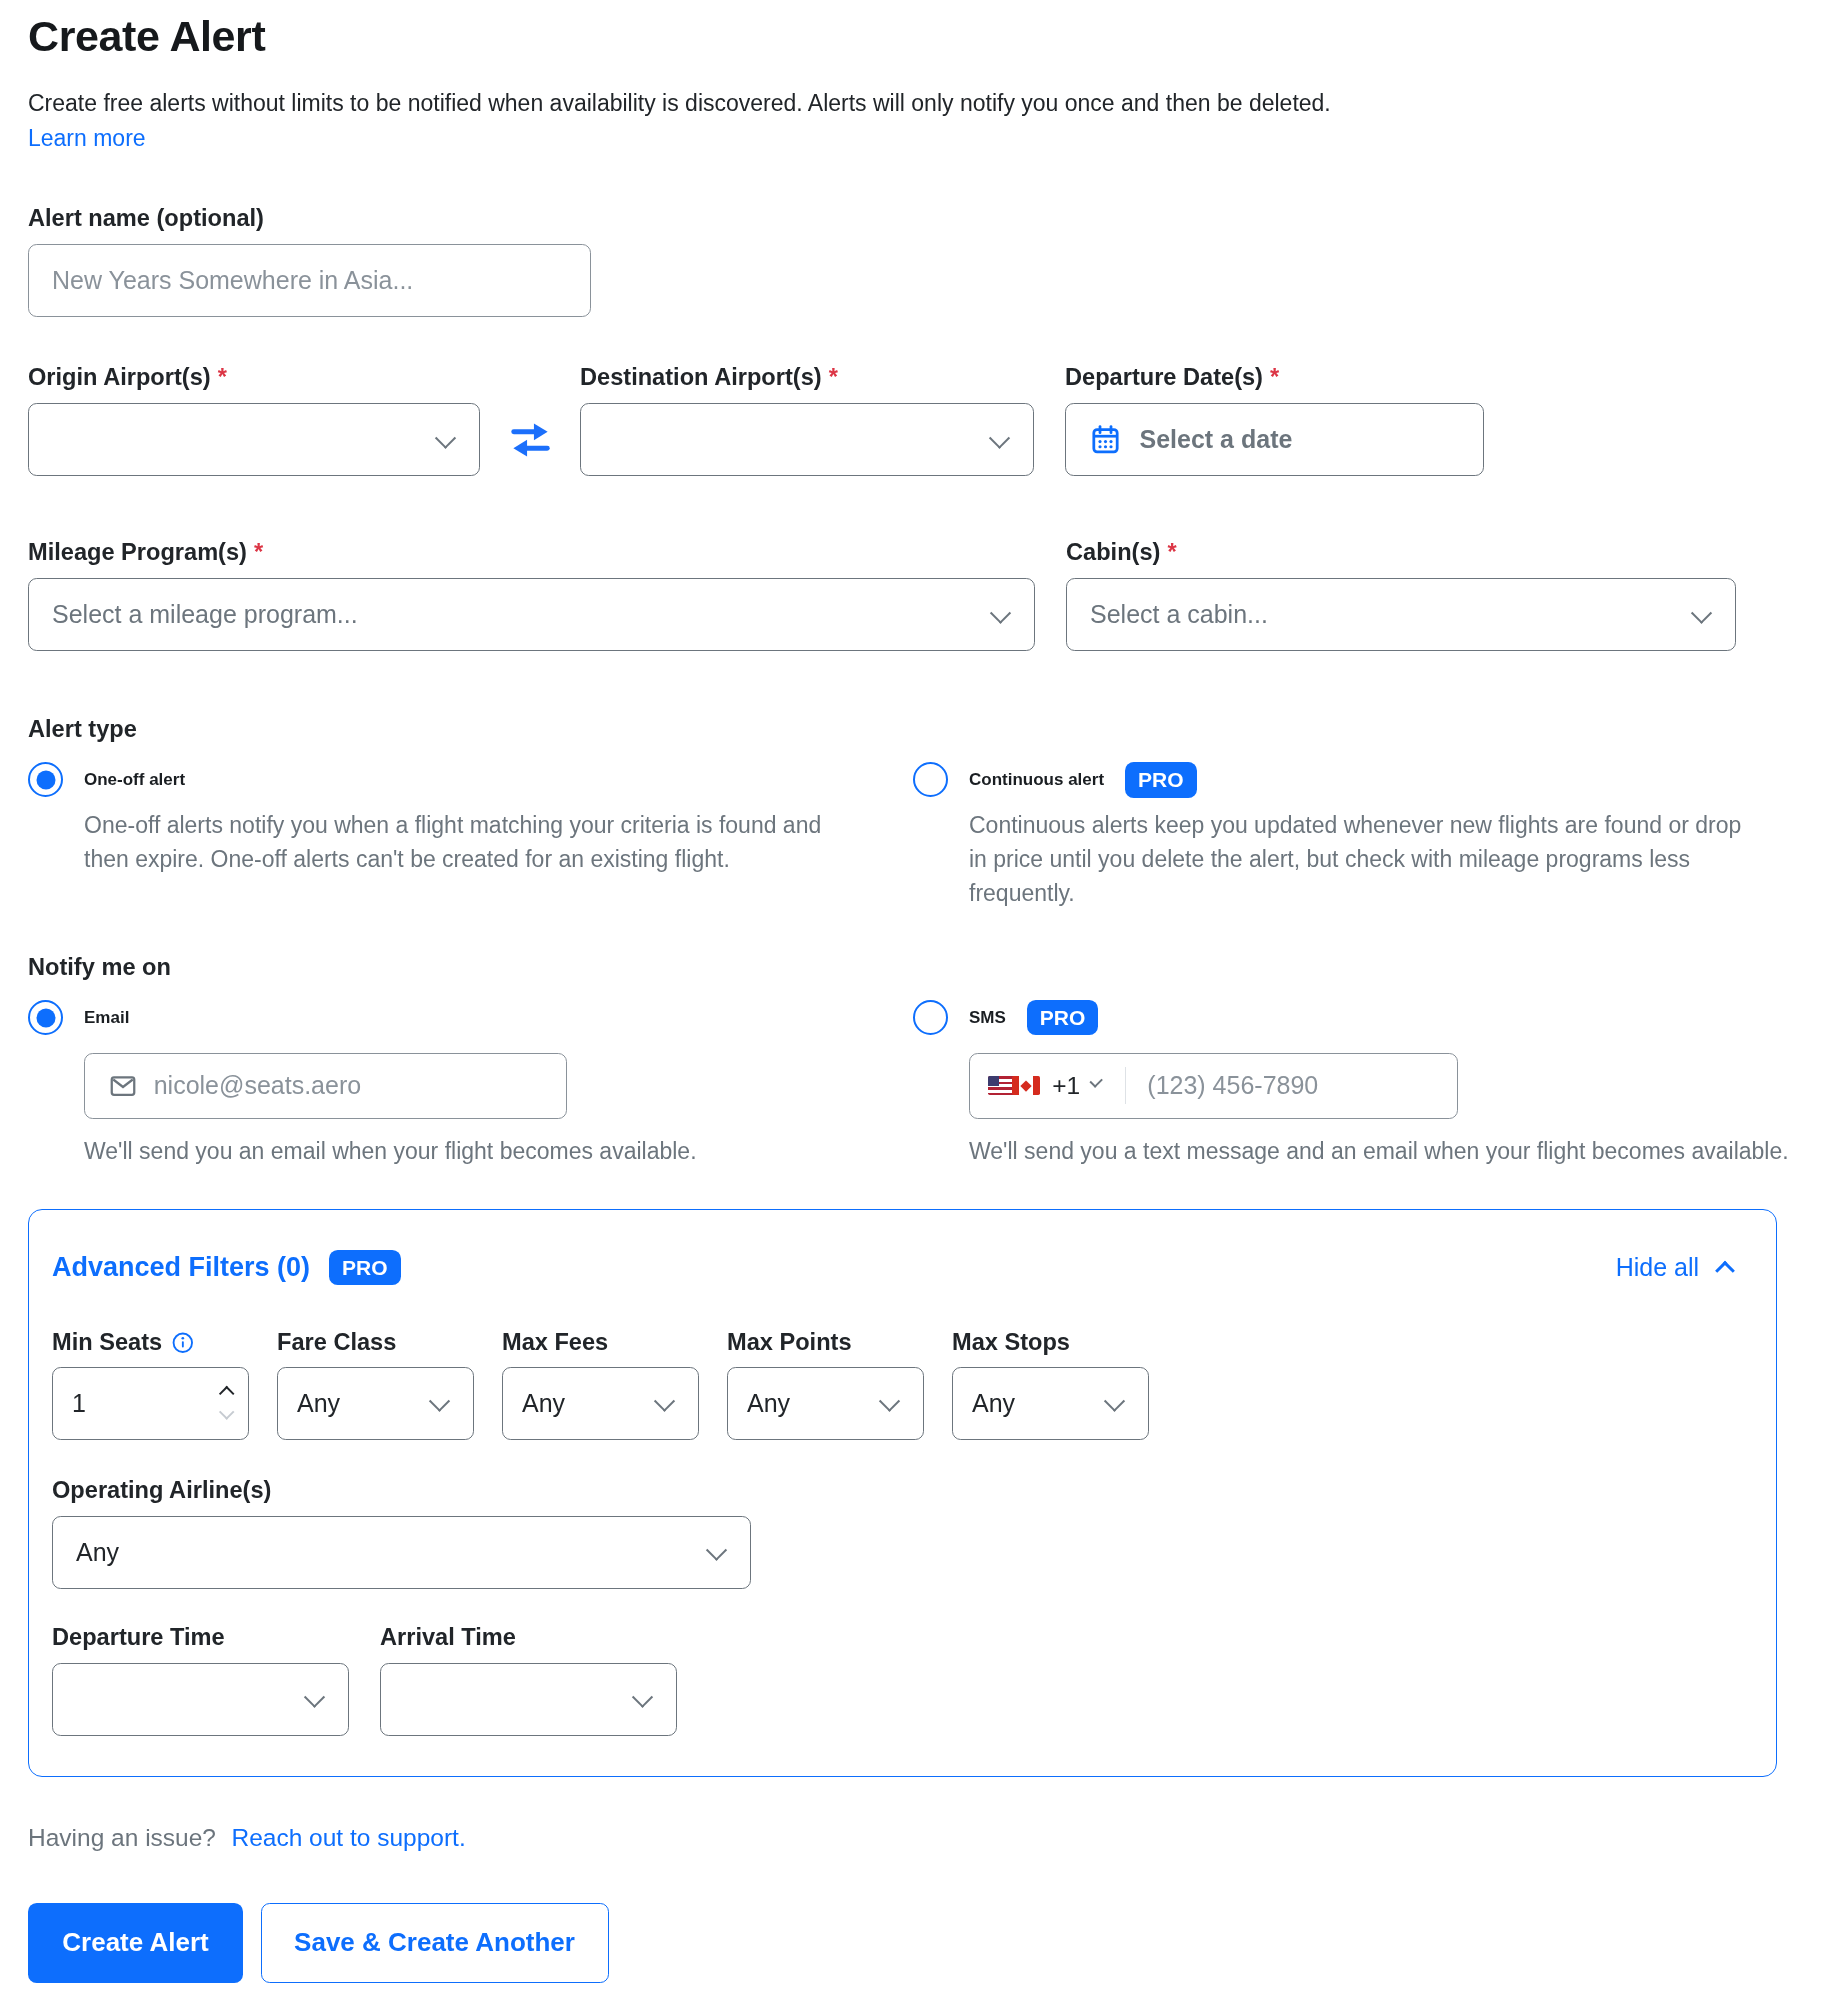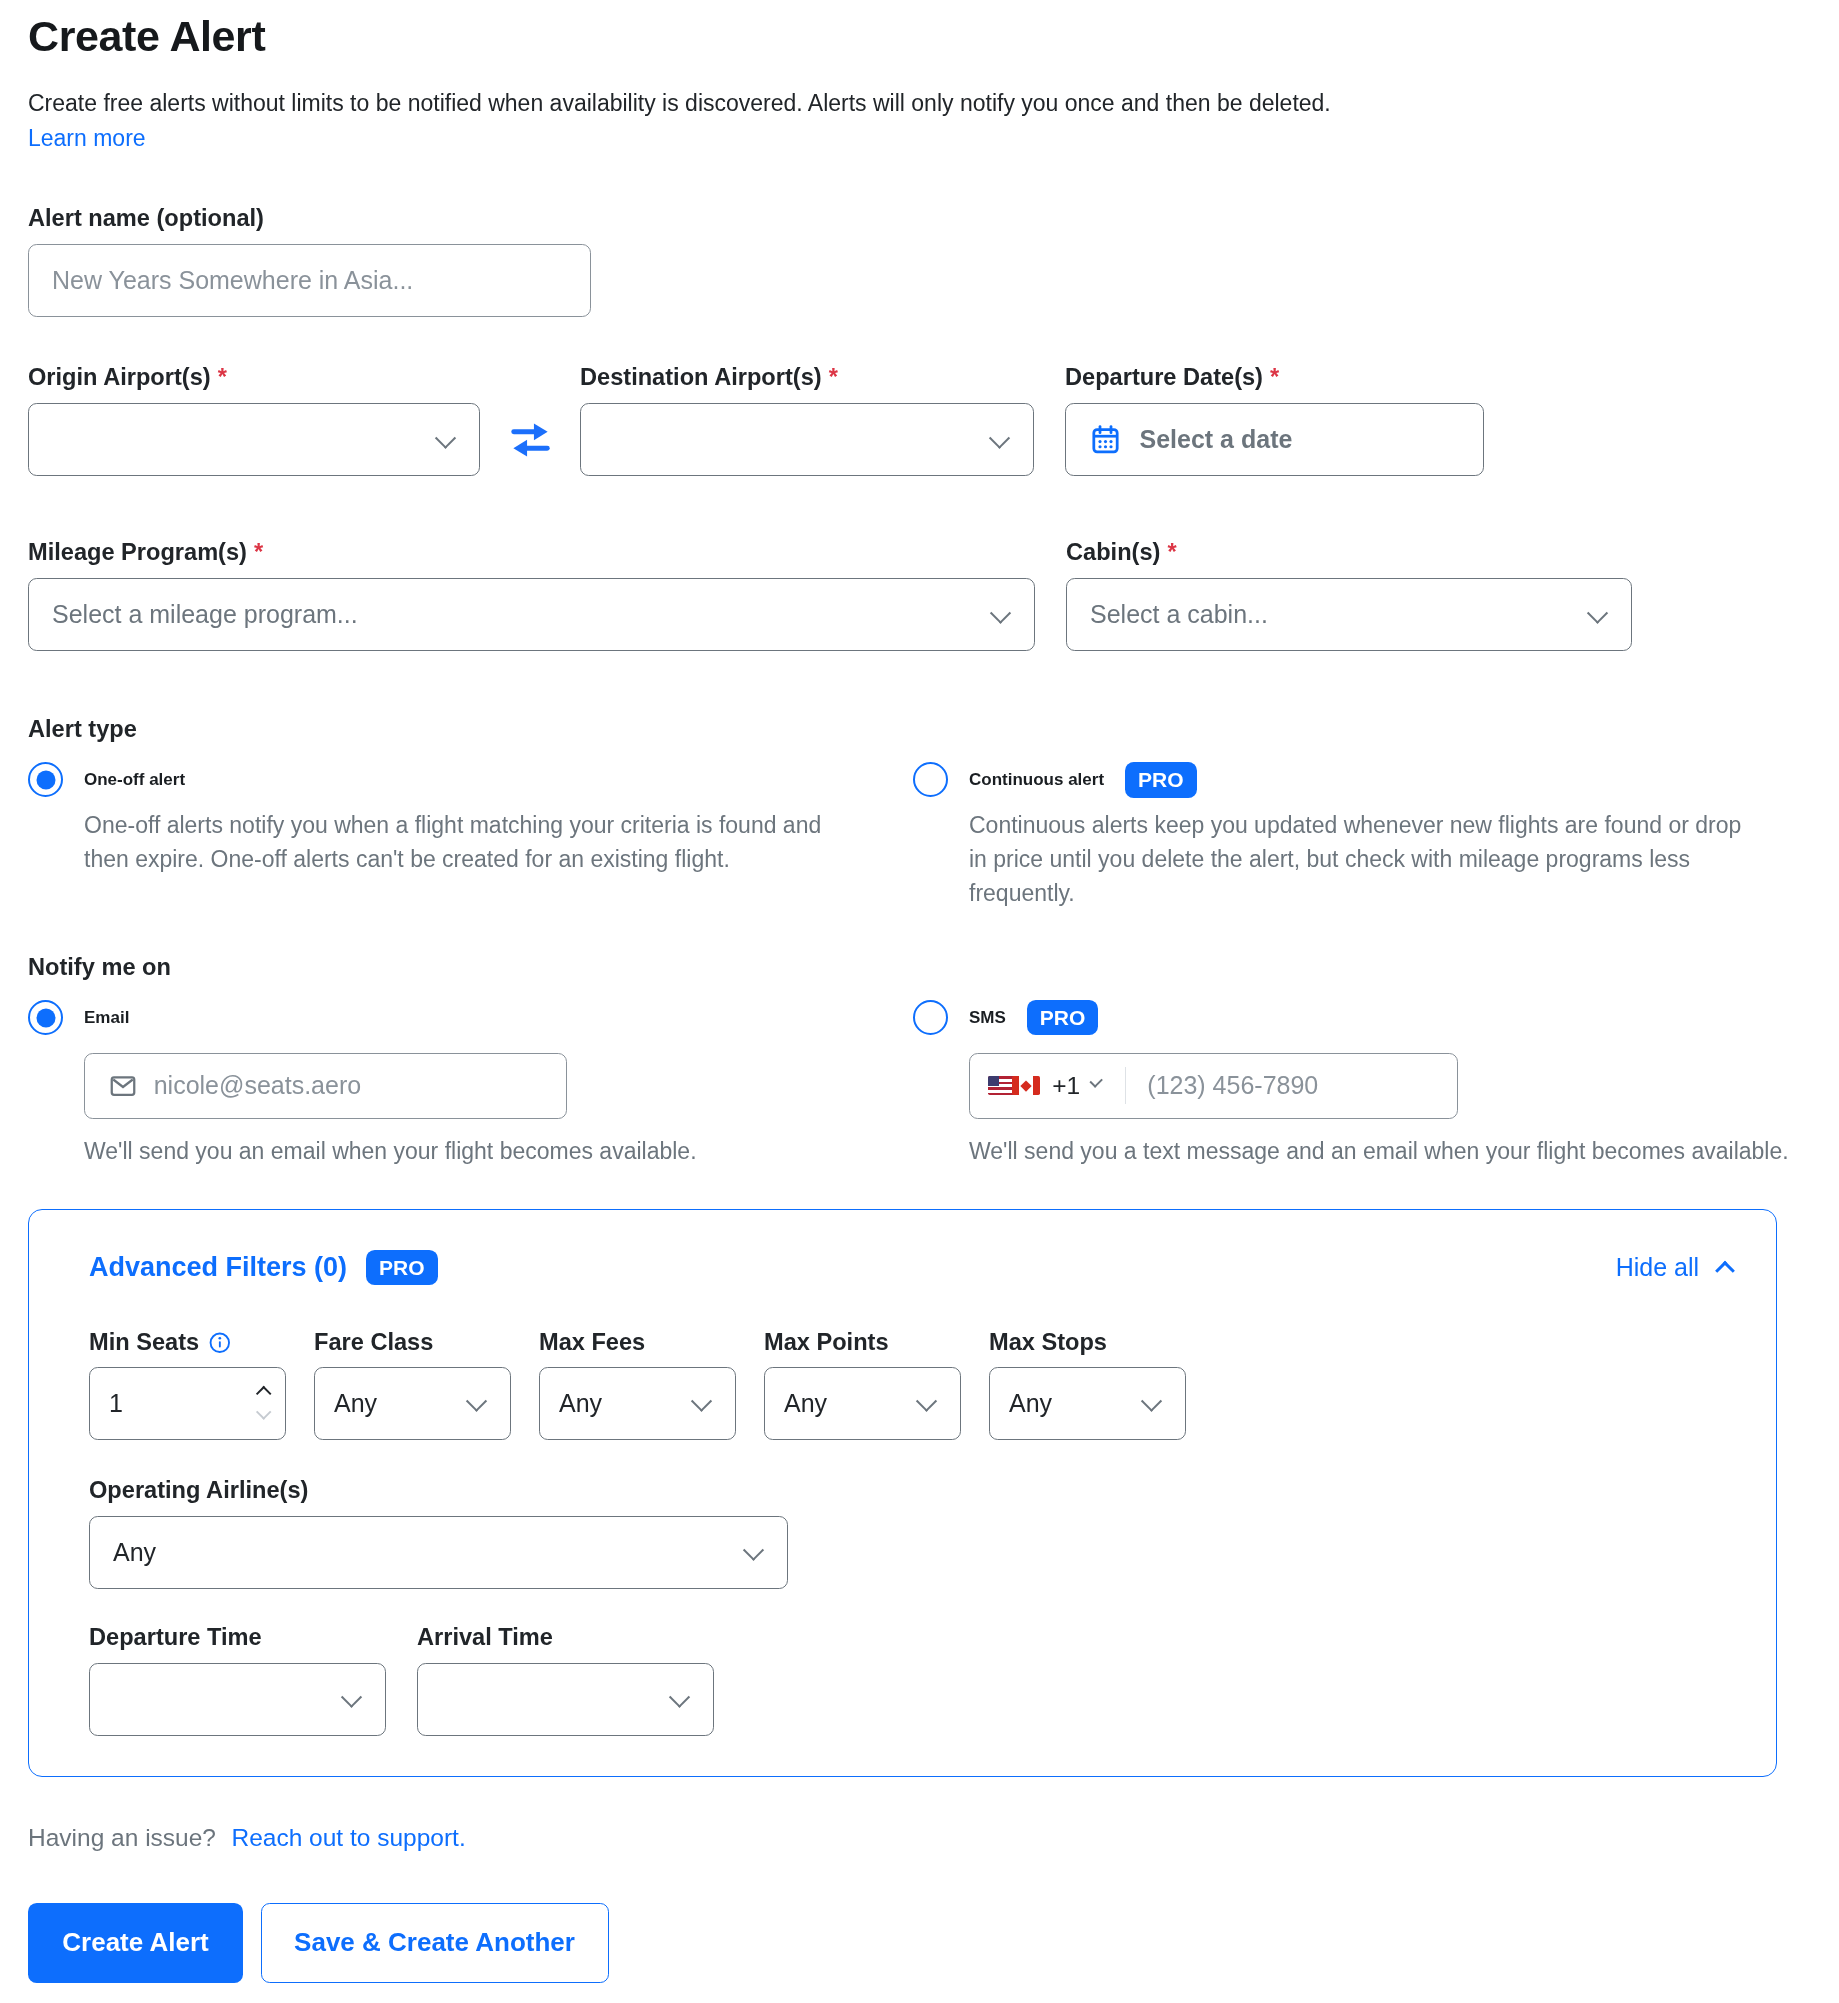--- a/index.html
+++ b/index.html
@@ -36,21 +36,21 @@
   .alertname-input { width:563px; border-color:#8a929a; }
 
   .m-route { margin-top:47px; }
   .origin-box { width:452px; }
   .swap-wrap { width:100px; height:73px; display:flex; align-items:center; justify-content:center; align-self:flex-end; }
   .dest-box { width:454px; margin-right:31px; }
   .date-box { width:419px; gap:17.5px;font-weight:bold; }
 
   .m-programs { margin-top:63px; }
   .mileage-box { width:1007px; margin-right:31px; }
-  .cabin-box { width:566px; }
+  .cabin-box { width:670px; }
 
   .two-col { display:flex; }
   .col-left { width:885px; flex:none; }
   .col-right { flex:1; }
 
   .m-alerttype { margin-top:65px; }
   .radio-row { margin-top:19px; }
   .radio-item { display:flex; align-items:center; gap:21px; cursor:pointer; }
   .radio { width:35px; height:35px; border:2.6px solid #0d6efd; border-radius:50%;
     flex:none; position:relative; background:#fff; }
@@ -77,21 +77,21 @@
   .flag-ca { background:linear-gradient(90deg,#d52b1e 0 26%,#ffffff 26% 74%,#d52b1e 74%); margin-left:-3.5px; }
   .flag-ca::before { content:""; position:absolute; left:50%; top:50%; width:7.9px; height:7.9px;
     background:#d52b1e; transform:translate(-50%,-50%) rotate(45deg); }
   .cc { font-size:24.5px; color:#212529; }
   .cc-chev { width:11.4px; height:11.4px; border-right:2.2px solid #6c757d; border-bottom:2.2px solid #6c757d;
     transform:rotate(45deg) translate(-1.7px,-1.7px); margin-top:-5.2px; }
   .vdiv { width:1.7px; height:37px; background:#dee2e6; margin:0 8.7px 0 12.2px; flex:none; }
 
   
   .adv-box { margin-top:44px; width:1749px; border:1.7px solid #0d6efd; border-radius:14px;
-    padding:40px 44px 40px 60px; }
+    padding:40px 44px 40px 23px; }
   .adv-head { display:flex; align-items:center; }
   .adv-title { font-size:27px; font-weight:700; color:#0d6efd; cursor:pointer; }
   .adv-head .badge { margin-left:19px; }
   .hide-all { margin-left:auto; display:flex; align-items:center; gap:19px; font-size:25px;
     font-weight:500; color:#0d6efd; cursor:pointer; }
   .chev-up { width:14px; height:14px; border-right:3.1px solid #0d6efd; border-bottom:3.1px solid #0d6efd;
     transform:rotate(-135deg) translate(-2.6px,-2.6px); }
 
   .filters-row { margin-top:44px; display:flex; gap:28px; }
   .filter-col { width:197px; }

